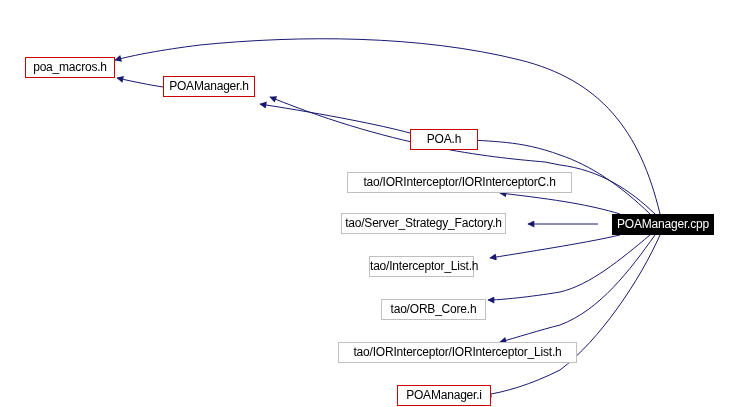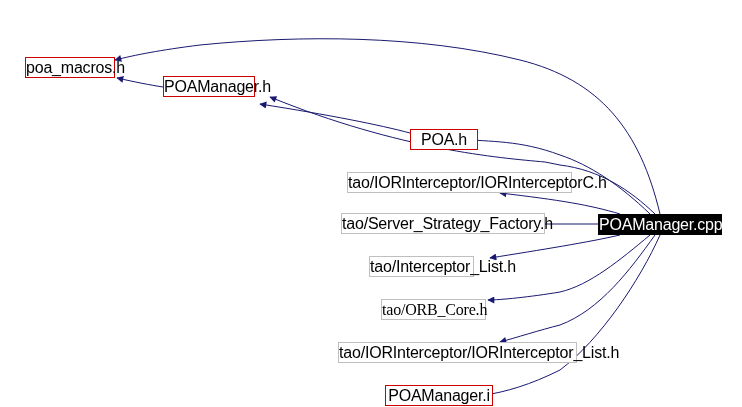--- a/index.html
+++ b/index.html
@@ -1,20 +1,20 @@
 <!DOCTYPE html>
 <html><head>
 <meta charset="utf-8">
 <style>
   html, body { margin:0; padding:0; background:#ffffff; }
   body { width:742px; height:407px; position:relative; overflow:hidden;
          font-family:"Liberation Sans", "DejaVu Sans", sans-serif; }
   #graph { position:absolute; left:0; top:0; width:742px; height:407px; }
   .node { position:absolute; box-sizing:border-box; height:21px; line-height:19px;
-          font-size:16px; text-align:center; white-space:nowrap; background:#fff;
+          font-size:12px; text-align:center; white-space:nowrap; background:#fff;
           color:#000; cursor:pointer; letter-spacing:-0.2px; }
   .node.red { border:1px solid #cc0000; }
   .node.gray { border:1px solid #bfbfbf; }
   .node.root { background:#000; color:#fff; border:1px solid #000; cursor:default; }
 </style>
 </head>
 <body>
 
 <svg id="graph" xmlns="http://www.w3.org/2000/svg" width="742" height="407">
   <defs>
@@ -34,18 +34,18 @@
       <path d="M660,235 C640,280 600,340 560,370 C530,385 505,392 485,395" fill="none" stroke="#191970" stroke-width="1" marker-end="url(#arrow)"></path>
       <path d="M163,87 C150,85 135,82 117,78" fill="none" stroke="#191970" stroke-width="1" marker-end="url(#arrow)"></path>
       <path d="M410,133 C380,125 330,115 260,104" fill="none" stroke="#191970" stroke-width="1" marker-end="url(#arrow)"></path>
     </g>
 </svg>
 
 <div class="node red" style="left:25px;top:57px;width:90px;">poa_macros.h</div>
 <div class="node red" style="left:163px;top:76px;width:92px;">POAManager.h</div>
 <div class="node red" style="left:410px;top:129px;width:68px;">POA.h</div>
 <div class="node gray" style="left:321px;top:172px;width:225px;margin-left:26px;">tao/IORInterceptor/IORInterceptorC.h</div>
-<div class="node gray" style="left:341px;top:213px;width:204px;">tao/Server_Strategy_Factory.h</div>
+<div class="node gray" style="left:341px;top:213px;width:165px;">tao/Server_Strategy_Factory.h</div>
 <div class="node gray" style="left:369px;top:256px;width:105px;">tao/Interceptor_List.h</div>
-<div class="node gray" style="left:381px;top:299px;width:105px;font-family:Liberation Serif, serif;">tao/ORB_Core.h</div>
+<div class="node gray" style="left:381px;top:299px;width:105px;">tao/ORB_Core.h</div>
 <div class="node gray" style="left:314px;top:342px;width:239px;margin-left:24px;">tao/IORInterceptor/IORInterceptor_List.h</div>
-<div class="node red" style="left:385px;top:385px;width:108px;">POAManager.i</div>
-<div class="node root" style="left:598px;top:214px;width:124px;">POAManager.cpp</div>
+<div class="node red" style="left:397px;top:385px;width:94px;">POAManager.i</div>
+<div class="node root" style="left:612px;top:214px;width:102px;">POAManager.cpp</div>
 
 </body></html>

